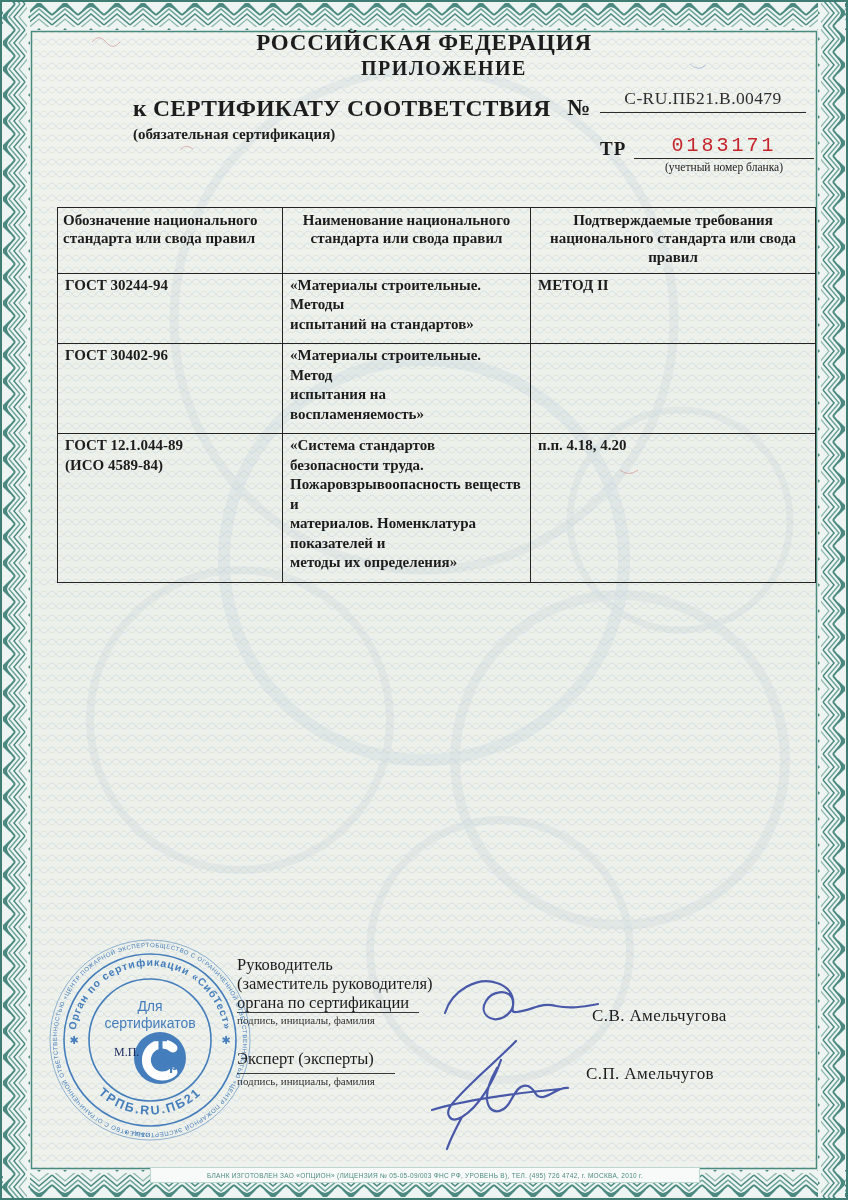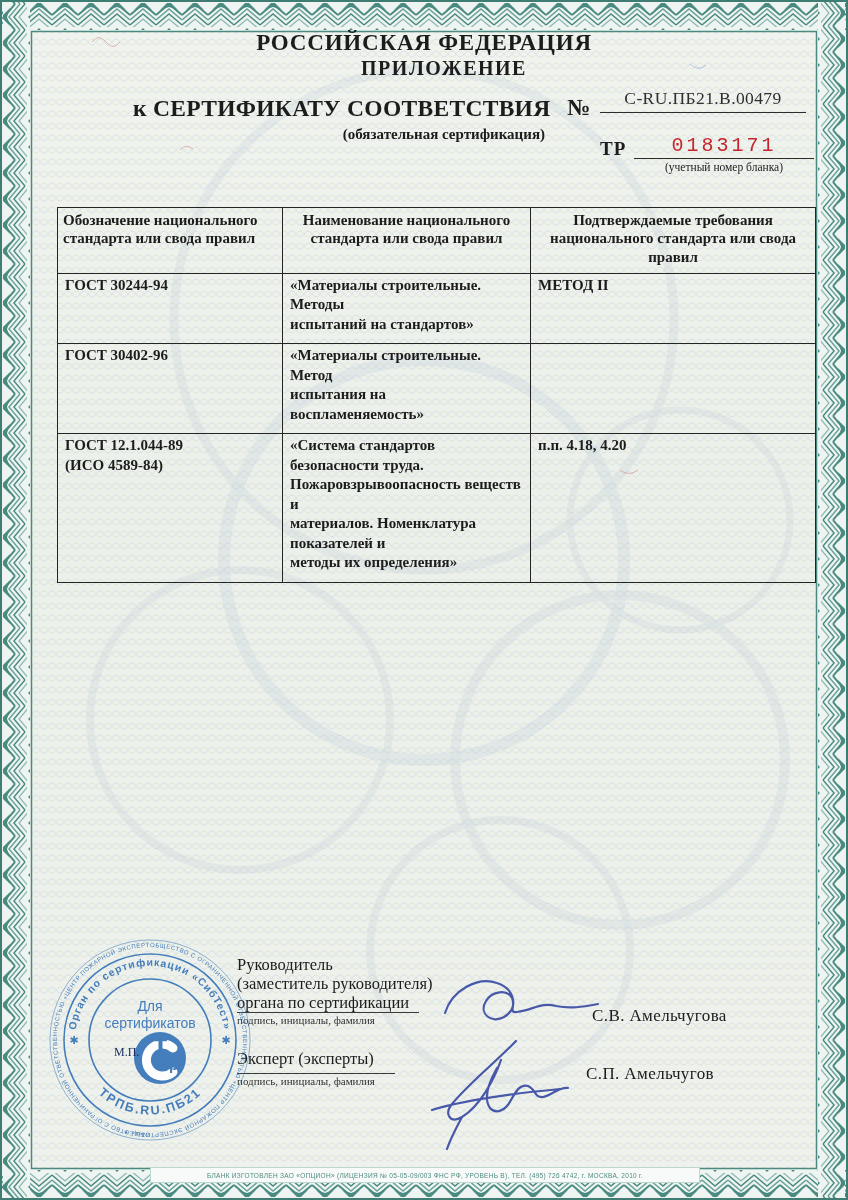--- a/index.html
+++ b/index.html
@@ -10,21 +10,21 @@
   .center{text-align:center;}
   .pre{white-space:pre-line;}
   .bg-svg{position:absolute;left:0;top:0;z-index:0;}
   .z1{z-index:2;}
   .country{left:0;right:0;top:30px;font-size:23px;font-weight:bold;letter-spacing:.8px;}
   .doc-type{left:0;right:0;top:57px;font-size:20px;font-weight:bold;letter-spacing:1.5px;padding-left:40px;}
   .cert-title{left:133px;top:95px;font-size:23.5px;font-weight:bold;letter-spacing:.3px;}
   .num-sign{left:567px;top:95px;font-size:23px;font-weight:bold;}
   .cert-number{left:600px;top:88px;width:206px;text-align:center;font-size:17.5px;color:#2e2e2e;
                border-bottom:1.6px solid #2c2c2c;padding-bottom:3px;letter-spacing:.4px;}
-  .mandatory{left:133px;top:126px;width:412px;text-align:right;font-size:15px;font-weight:bold;}
+  .mandatory{left:133px;top:126px;width:412px;text-align:left;font-size:15px;font-weight:bold;}
   .tr-label{left:600px;top:138px;font-size:19px;font-weight:bold;letter-spacing:1px;}
   .blank-number-line{left:634px;top:134px;width:180px;text-align:center;
                      border-bottom:1.6px solid #2c2c2c;padding-bottom:1px;}
   .blank-number{font-family:"Liberation Mono",monospace;font-size:20px;color:#c5252b;letter-spacing:3px;}
   .blank-caption{left:634px;top:161px;width:180px;text-align:center;font-size:11.5px;}
   .intro{left:45px;top:175px;width:782px;text-align:center;font-size:15px;font-weight:bold;line-height:1.22;}
   .std-table{position:absolute;left:57px;top:207px;width:758px;border-collapse:collapse;table-layout:fixed;z-index:2;}
   .std-table th,.std-table td{border:1.6px solid #242424;vertical-align:top;margin-left:48px;}
   .std-table th{font-size:15px;font-weight:bold;line-height:1.22;padding:3px 6px 7px;text-align:center;}
   .std-table th.h-left{text-align:left;padding-left:5px;}

